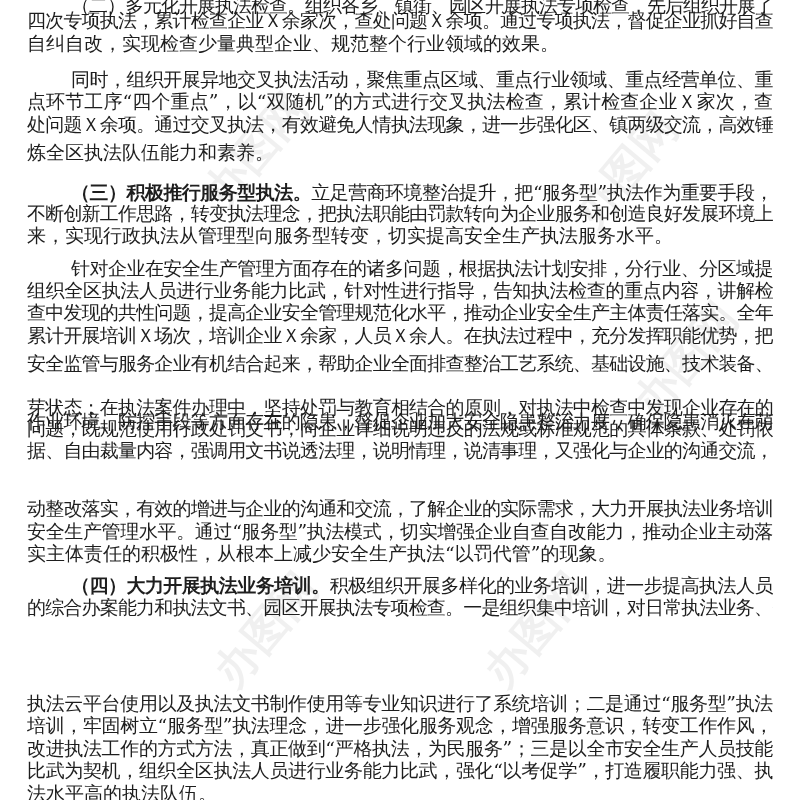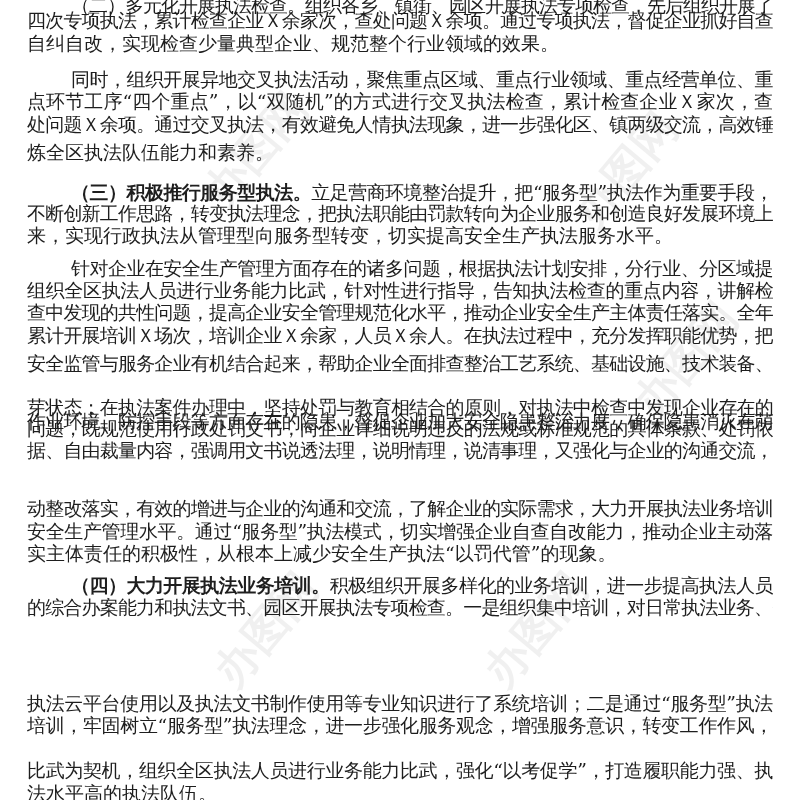--- a/index.html
+++ b/index.html
@@ -54,15 +54,16 @@
     <div class="line" style="top: 396px; letter-spacing: -0.825px;"><span>芽状态；在执法案件办理中，坚持处罚与教育相结合的原则，对执法中检查中发现企业存在的</span></div>
     <div class="line" style="top: 417px; letter-spacing: -0.825px;"><span>问题，既规范使用行政处罚文书，向企业详细说明违反的法规或标准规范的具体条款、处罚依</span></div>
     <div class="line" style="top: 439px; letter-spacing: -0.825px;"><span>据、自由裁量内容，强调用文书说透法理，说明情理，说清事理，又强化与企业的沟通交流，</span></div>
     <div class="line" style="top: 497px; letter-spacing: -0.825px;"><span>动整改落实，有效的增进与企业的沟通和交流，了解企业的实际需求，大力开展执法业务培训</span></div>
     <div class="line" style="top: 520px; letter-spacing: -0.360938px;"><span>安全生产管理水平。通过“服务型”执法模式，切实增强企业自查自改能力，推动企业主动落</span></div>
     <div class="line last" style="top: 542px;"><span>实主体责任的积极性，从根本上减少安全生产执法“以罚代管”的现象。</span></div>
     <div class="line indent" style="top: 574px; letter-spacing: -0.540541px;"><span class="bold">（四）大力开展执法业务培训。</span><span>积极组织开展多样化的业务培训，进一步提高执法人员</span></div>
     <div class="line" style="top: 596px; letter-spacing: -0.825px;"><span>的综合办案能力和执法文书、园区开展执法专项检查。一是组织集中培训，对日常执法业务、省</span></div>
     <div class="line" style="top: 692px; letter-spacing: -0.360938px;"><span>执法云平台使用以及执法文书制作使用等专业知识进行了系统培训；二是通过“服务型”执法</span></div>
     <div class="line" style="top: 714px; letter-spacing: -0.360938px;"><span>培训，牢固树立“服务型”执法理念，进一步强化服务观念，增强服务意识，转变工作作风，</span></div>
+    <div class="line" style="top: 737px; letter-spacing: -0.360938px;"><span>改进执法工作的方式方法，真正做到“严格执法，为民服务”；三是以全市安全生产人员技能</span></div>
     <div class="line" style="top: 759px; letter-spacing: -0.360938px;"><span>比武为契机，组织全区执法人员进行业务能力比武，强化“以考促学”，打造履职能力强、执</span></div>
     <div class="line last" style="top: 782px;"><span>法水平高的执法队伍。</span></div>
   </div>
 
 </body></html>

